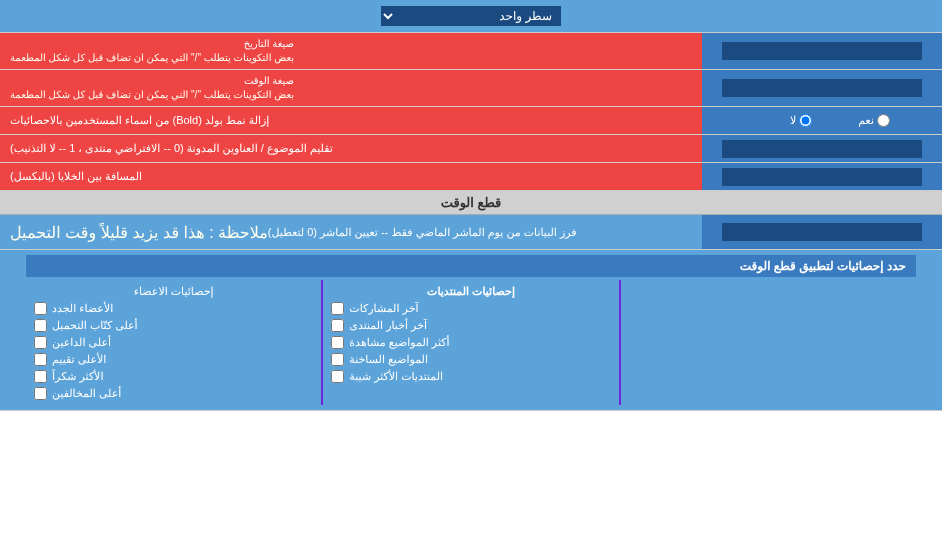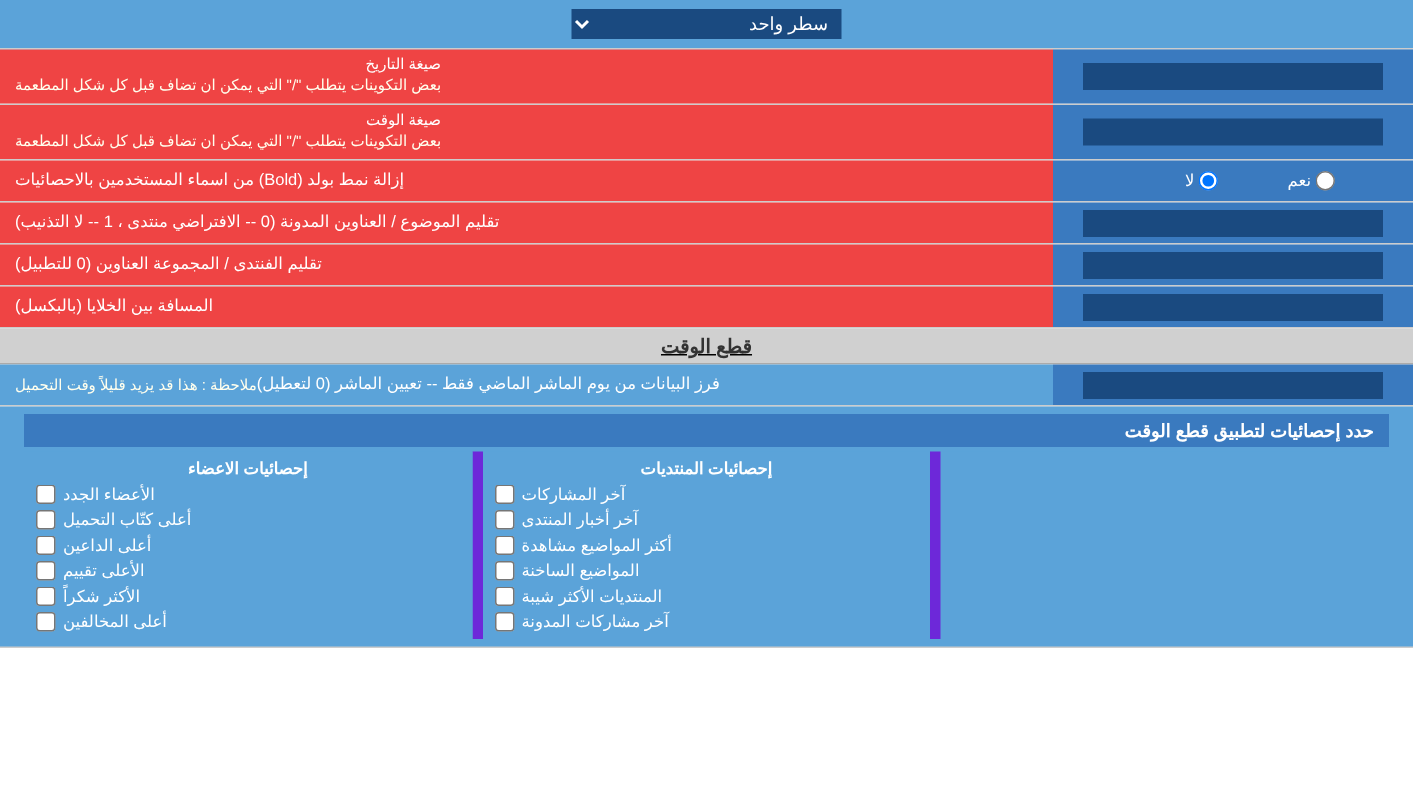--- a/index.html
+++ b/index.html
@@ -102,21 +102,20 @@
       gap: 3px;
       margin-left: 36px;
     }
     
     .section-header-row {
       background: #000000;
       border-bottom: 1px solid #aaa;
       min-height: 24px;
       display: flex;
       align-items: center;
-      text-decoration: underline;
     }
     .section-header-cell {
       background: #d0d0d0;
       color: #333;
       font-weight: bold;
       font-size: 13px;
       padding: 4px 10px;
       text-align: center;
       flex: 1;
     }
@@ -132,48 +131,48 @@
       flex: 1;
       font-size: 11px;
       line-height: 1.5;
       flex-direction: row;
     }
     .label-cell-double .main-label {
       font-size: 11px;
       font-weight: normal;
     }
     .label-cell-double .sub-label {
-      font-size: 10px;
+      font-size: 16px;
       color: #ffe;
       margin-top: 2px;
     }
     
     .bottom-section {
       background: #5ba3d9;
-      padding: 5px 16px;
+      padding: 5px 26px;
       border-bottom: 1px solid #ccc;
     }
     .bottom-header {
       background: #3a7abf;
       color: #fff;
       font-size: 12px;
       padding: 4px 10px;
       margin-bottom: 3px;
       text-align: right;
       font-weight: bold;
     }
     .checkbox-columns {
       display: flex;
       gap: 0;
       background: #5ba3d9;
     }
     .checkbox-col {
       flex: 1;
       padding: 3px 8px;
-      border-left: 7px solid #6d28d9;
+      border-left: 2px solid #6d28d9;
     }
     .checkbox-col:last-child {
       border-left: none;
     }
     .checkbox-item {
       display: flex;
       align-items: center;
       gap: 5px;
       padding: 2px 0;
       color: #fff;
@@ -233,26 +232,20 @@
     <div class="label-cell">إزالة نمط بولد (Bold) من اسماء المستخدمين بالاحصائيات</div>
   </div>
 
   <div class="row">
     <div class="input-cell">
       <input type="number" style="">
     </div>
     <div class="label-cell">تقليم الموضوع / العناوين المدونة (0 -- الافتراضي منتدى ، 1 -- لا التذنيب)</div>
   </div>
 
-  <div class="row">
-    <div class="input-cell">
-      <input type="number" style="">
-    </div>
-    <div class="label-cell">تقليم الفنتدى / المجموعة العناوين (0 للتطبيل)</div>
-  </div>
 
 
   <div class="row">
     <div class="input-cell">
       <input type="number" style="">
     </div>
     <div class="label-cell">المسافة بين الخلايا (بالبكسل)</div>
   </div>
 
   <div class="section-header-row">
@@ -292,28 +285,24 @@
           <input type="checkbox" style="">
         </div>
         <div class="checkbox-item">
           <span>المواضيع الساخنة</span>
           <input type="checkbox" style="">
         </div>
         <div class="checkbox-item">
           <span>المنتديات الأكثر شيبة</span>
           <input type="checkbox" style="">
         </div>
-        <div class="checkbox-item">
-          <span>آخر مشاركات المدونة</span>
-          <input type="checkbox" style="">
-        </div>
       </div>
 
       <div class="checkbox-col" style="background:#5ba3d9;">
-        <div class="checkbox-item" style="font-weight:bold;justify-content:center;text-align:right;">إحصائيات الاعضاء</div>
+        <div class="checkbox-item" style="font-weight:normal;justify-content:center;text-align:right;">إحصائيات الاعضاء</div>
         <div class="checkbox-item">
           <span>الأعضاء الجدد</span>
           <input type="checkbox" style="">
         </div>
         <div class="checkbox-item">
           <span>أعلى كتّاب التحميل</span>
           <input type="checkbox" style="">
         </div>
         <div class="checkbox-item">
           <span>أعلى الداعين</span>

